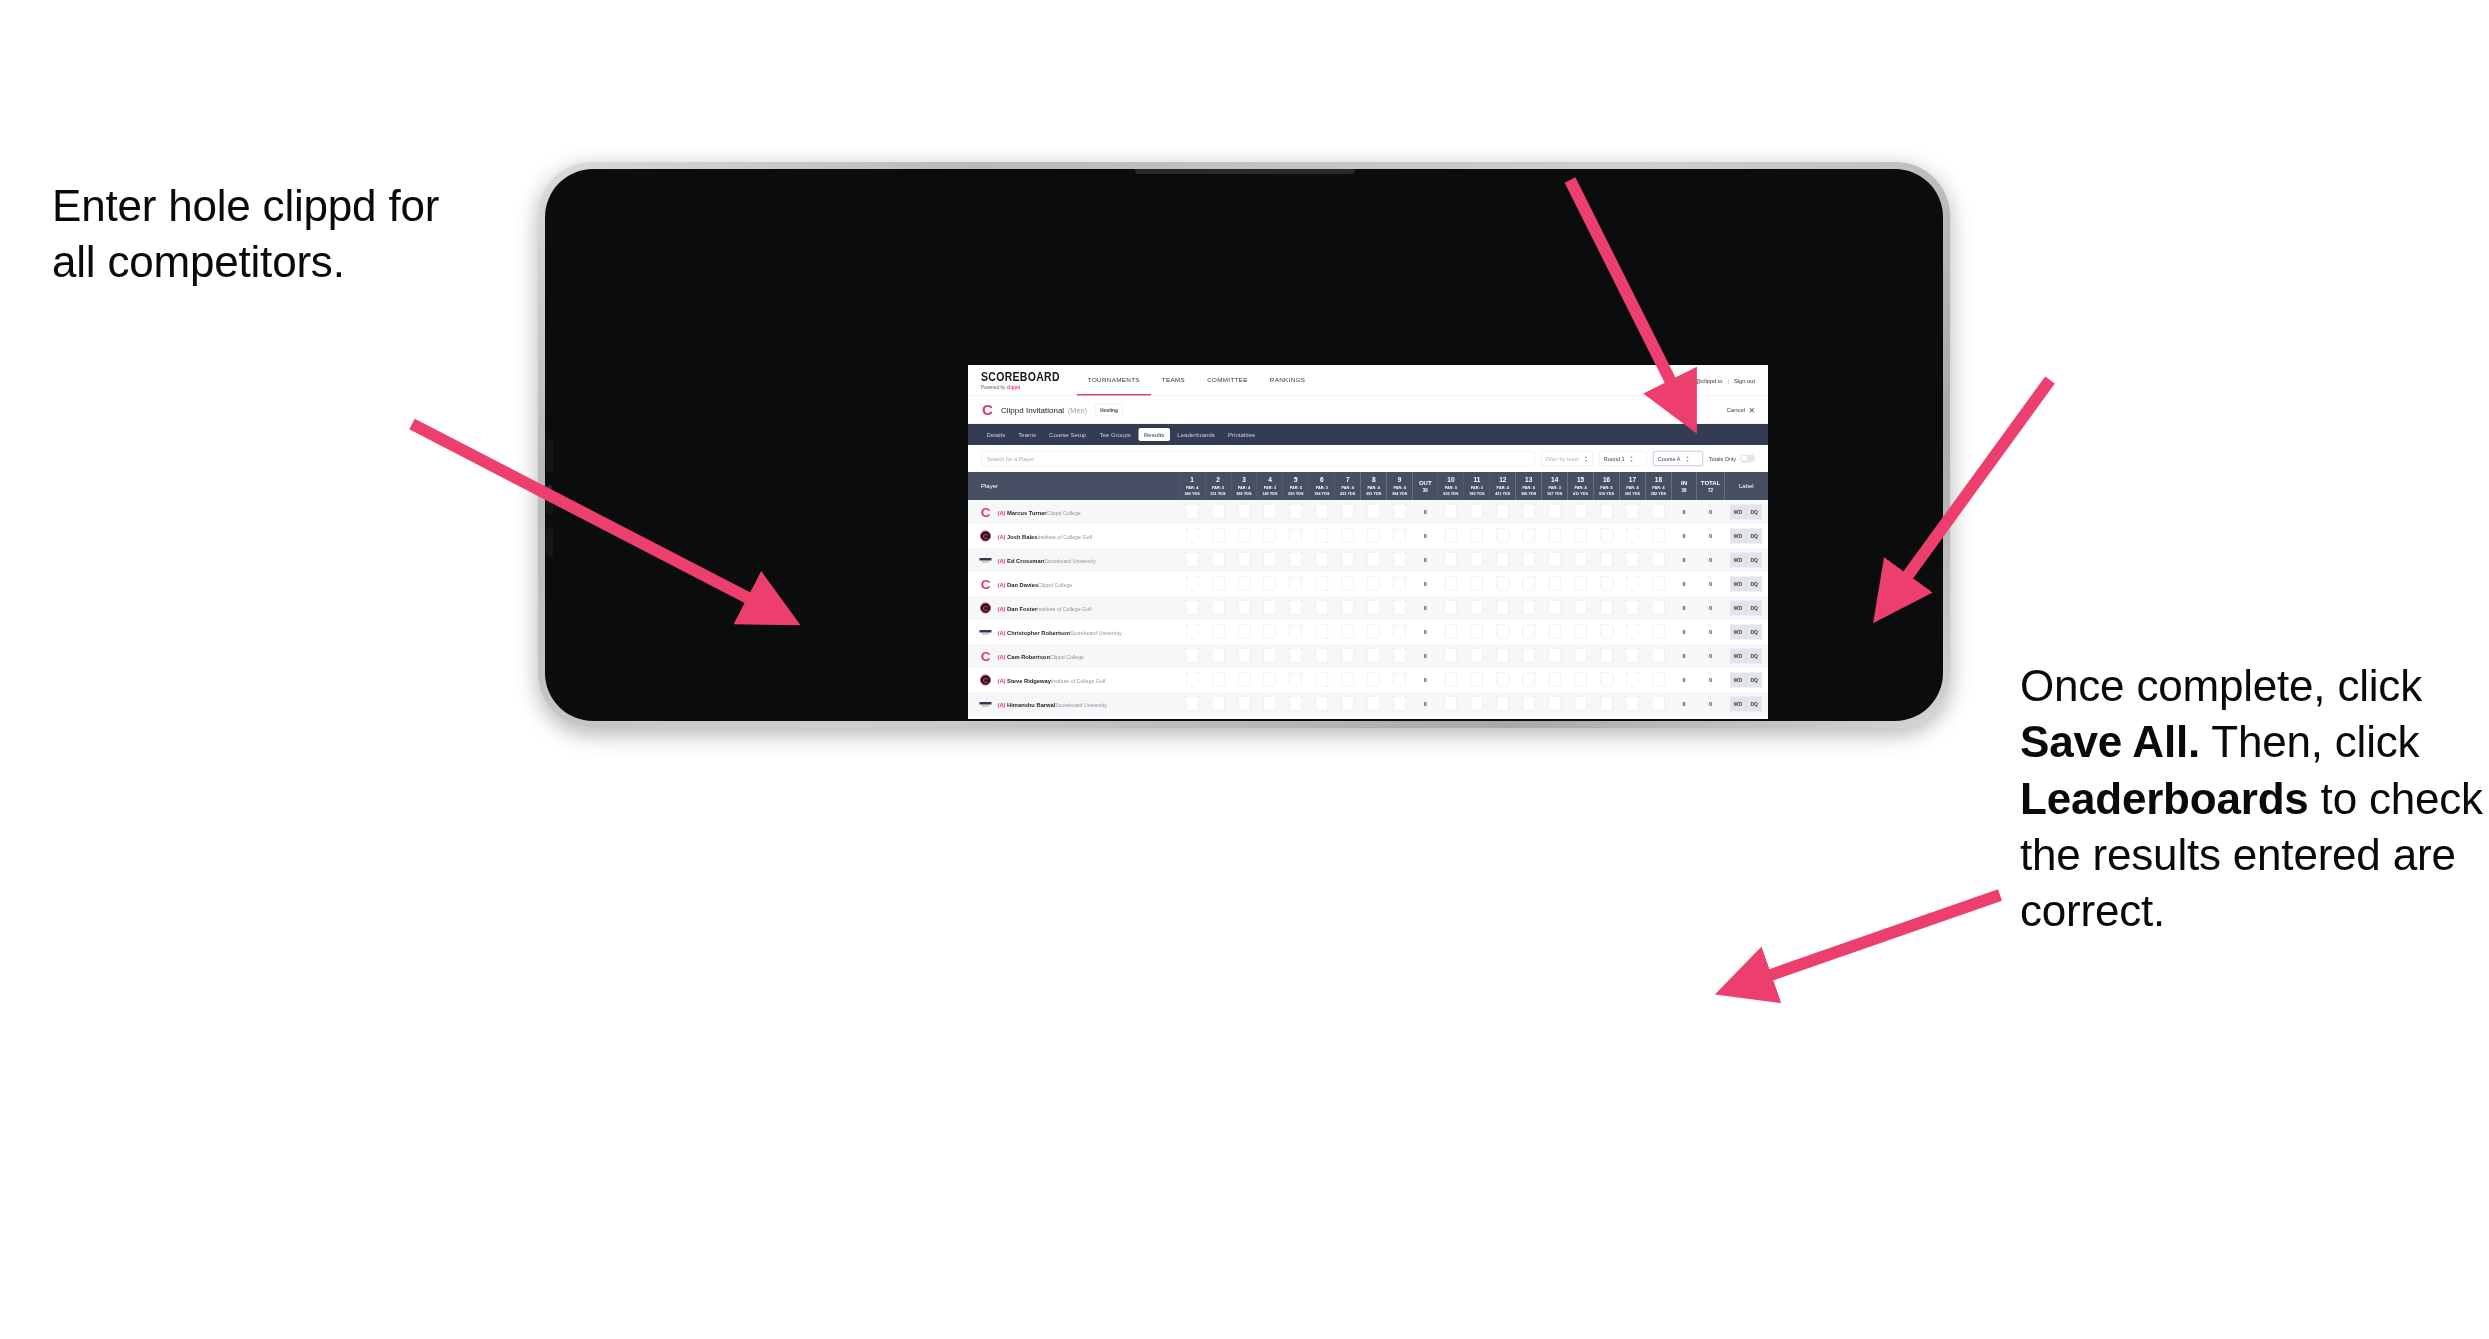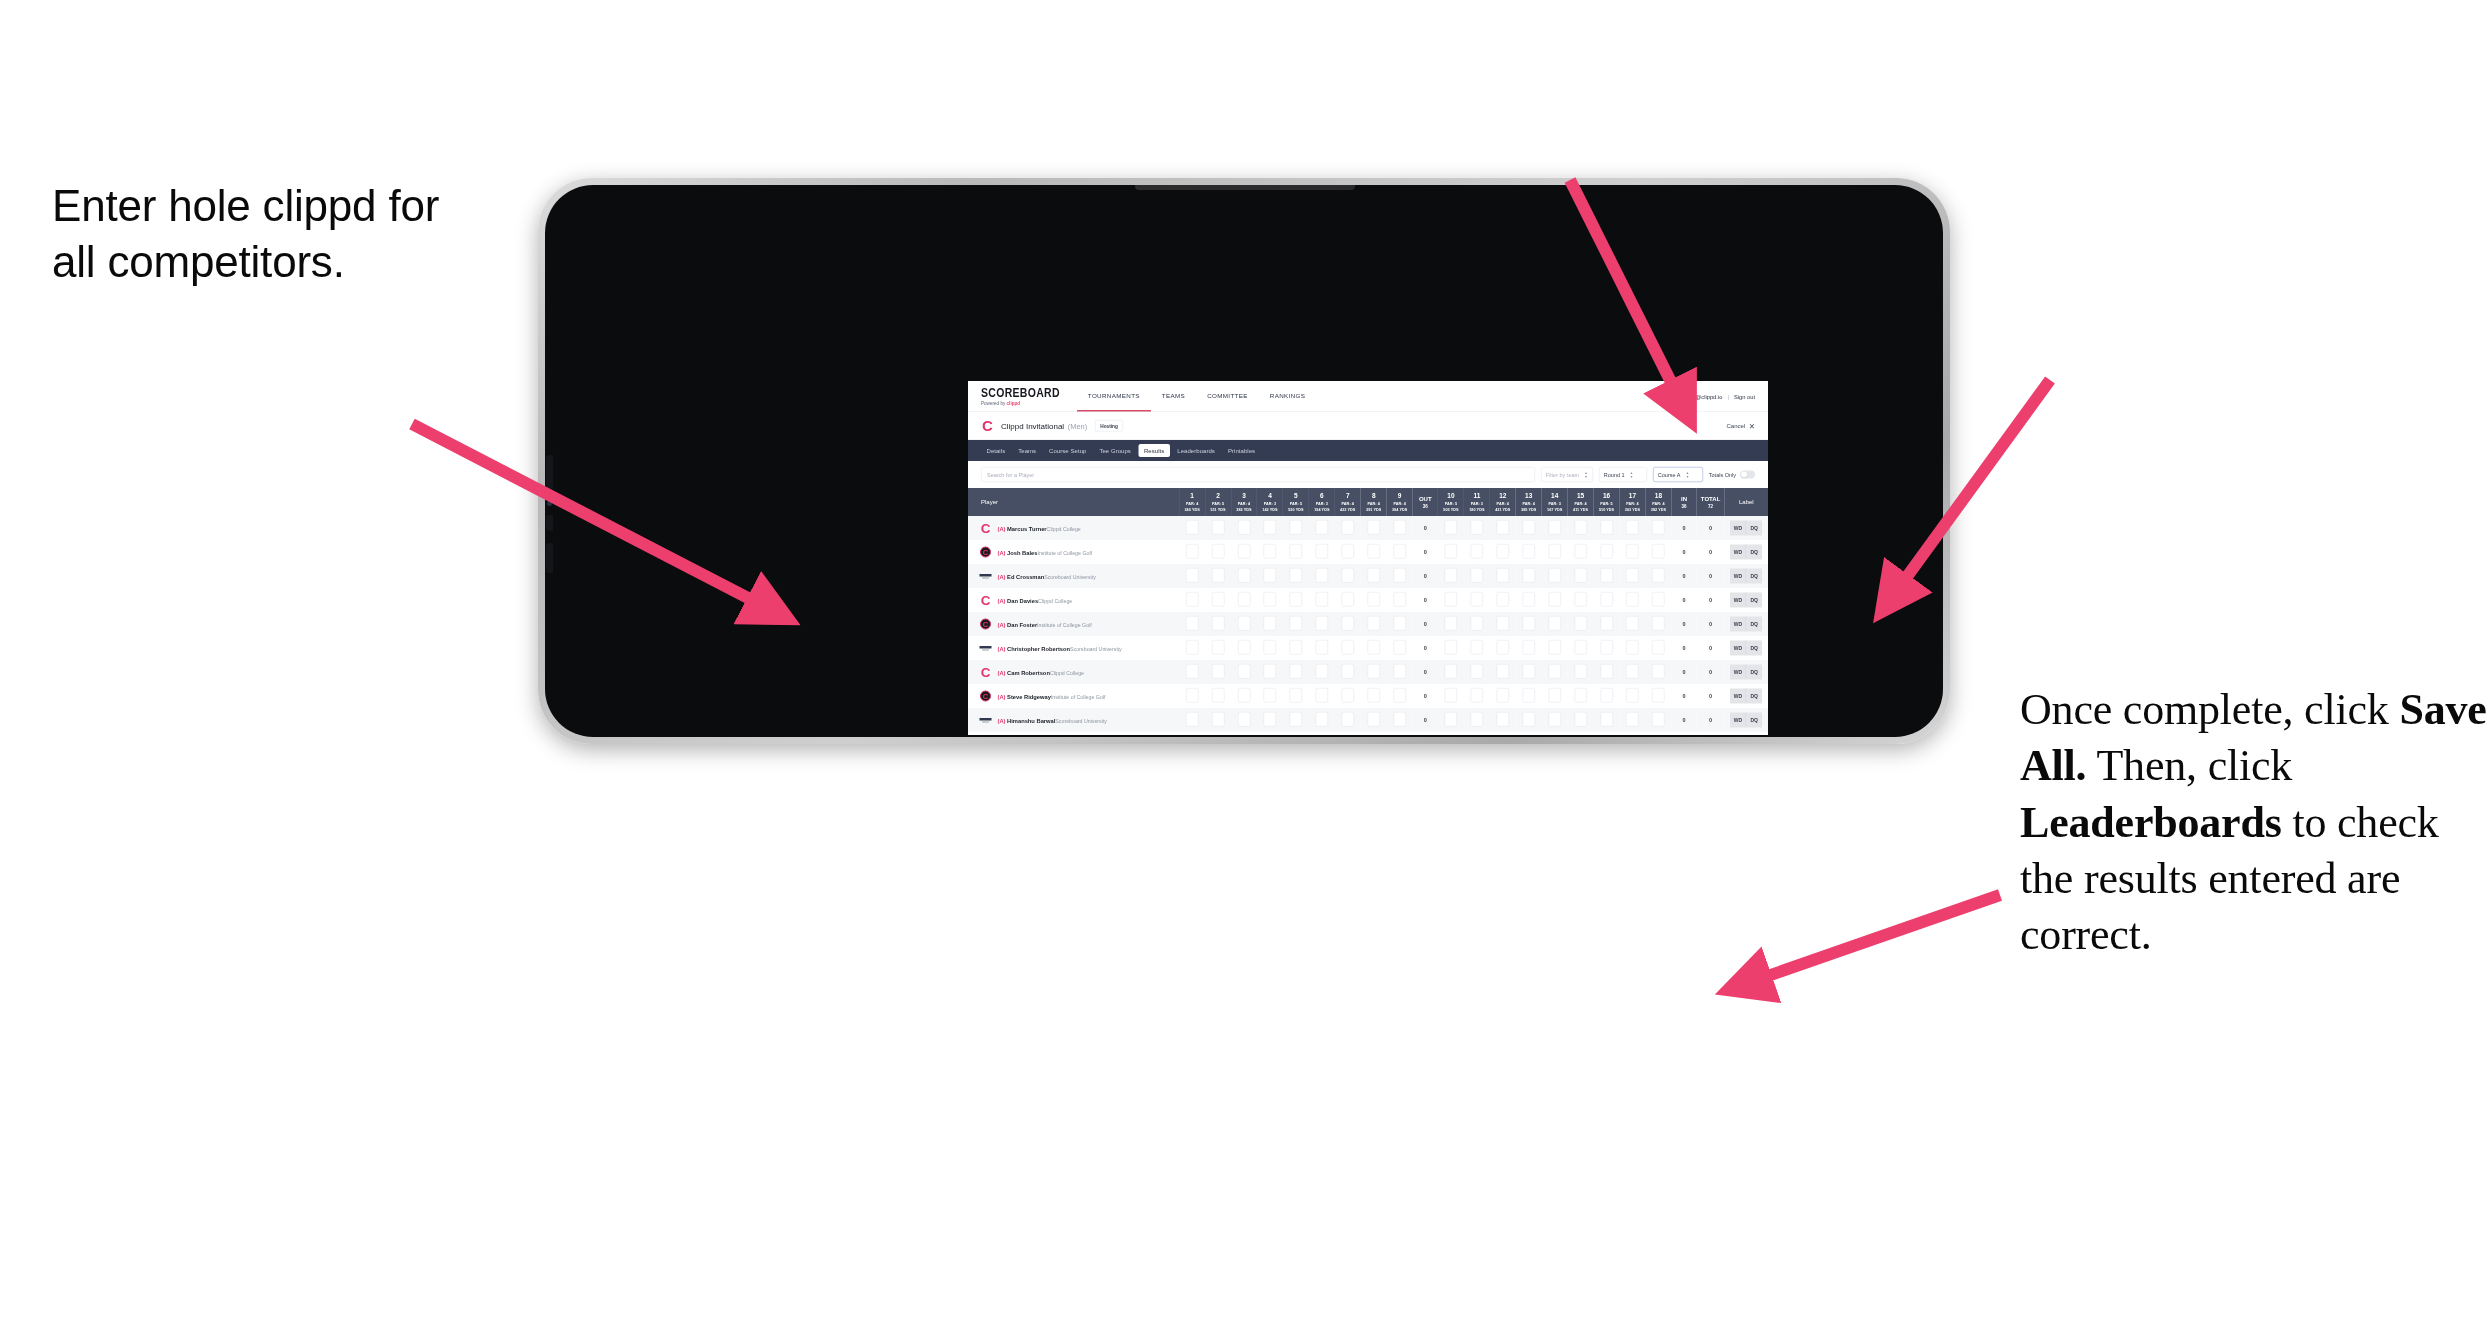--- a/index.html
+++ b/index.html
@@ -17,29 +17,29 @@
     color: #0a0a0a;
     font-size: 44px;
     line-height: 1.28;
     font-family: "Liberation Sans", sans-serif;
     letter-spacing: -0.2px;
   }
   .anno b { font-weight: 700; }
   #anno-left   { left: 52px;  top: 178px;  width: 400px; }
   #anno-top    { left: 915px; top: 22px;   width: 1000px; text-align: left; }
   #anno-wd     { left: 2020px; top: 222px; width: 460px; }
-  #anno-save   { left: 2020px; top: 682px; width: 470px; font-family: Liberation Serif, serif; }
+  #anno-save   { left: 2020px; top: 658px; width: 470px; }
 
   
   .arrows { position: absolute; inset: 0; pointer-events: none; }
 
   
   .tablet {
     position: absolute;
-    left: 538px; top: 178px;
+    left: 538px; top: 162px;
     width: 1412px; height: 566px;
   }
   .tablet-outer {
     position: absolute; left: 0; top: 0;
     width: 1412px; height: 566px;
     border-radius: 54px;
     background: linear-gradient(145deg,#dcdcdc 0%, #b9b9b9 20%, #cfcfcf 50%, #a9a9a9 80%, #d6d6d6 100%);
     box-shadow: 0 6px 22px rgba(0,0,0,.30);
   }
   .tablet-body {

